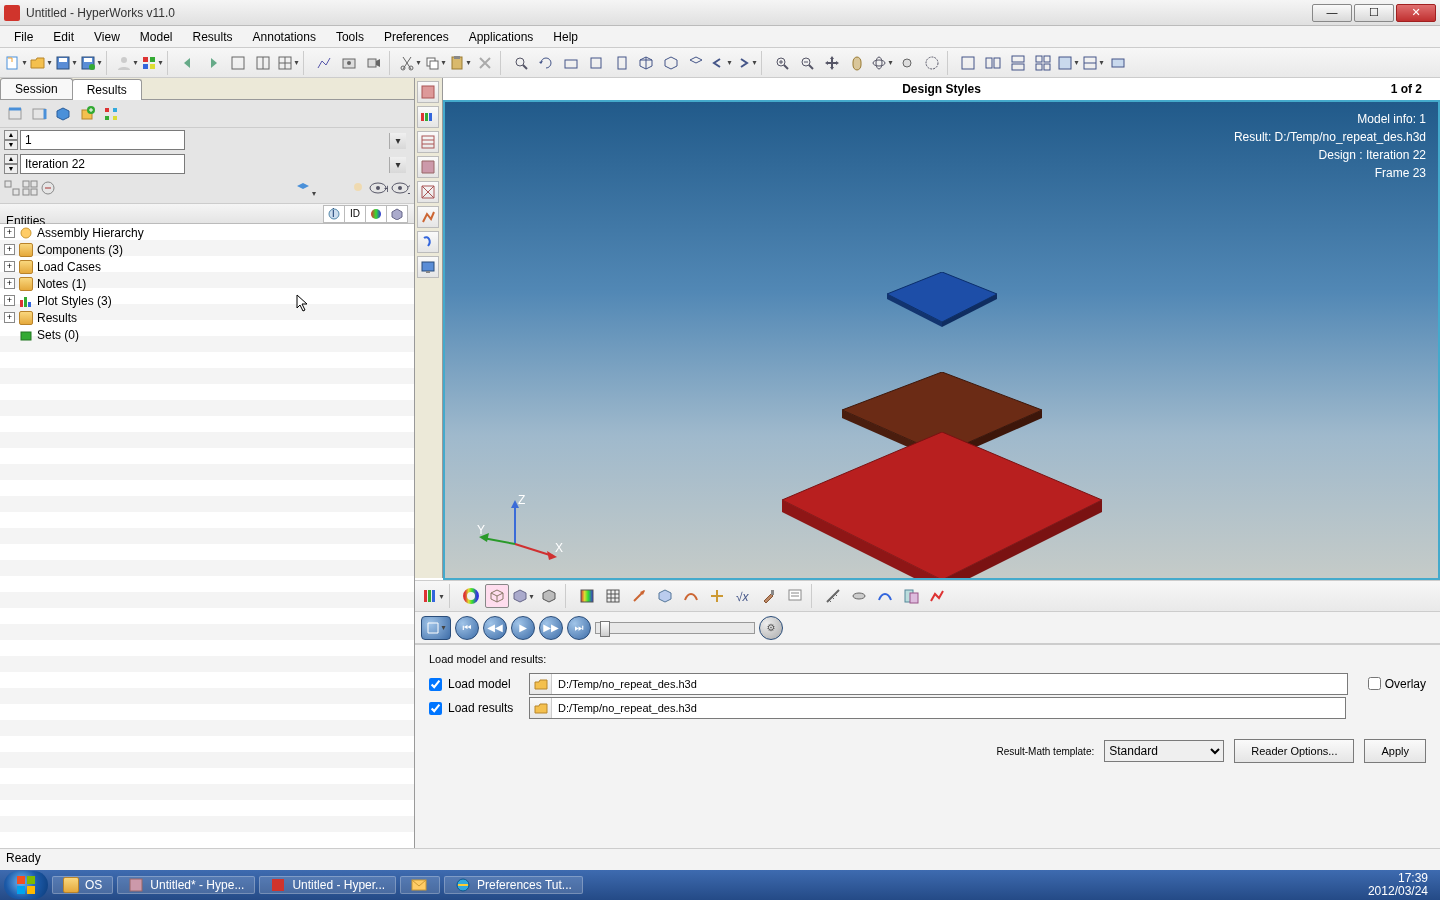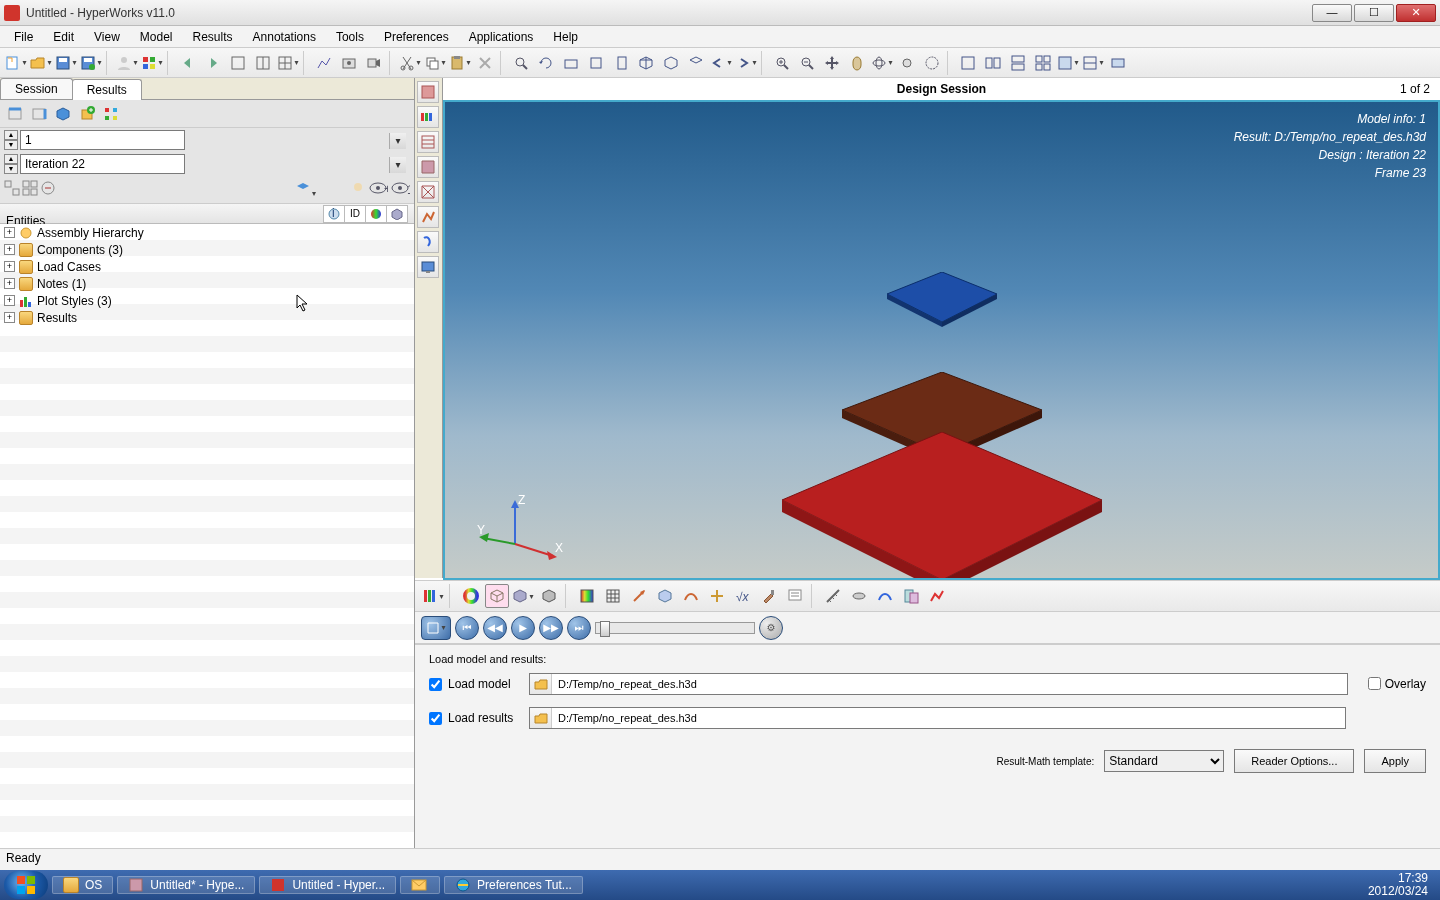--- a/index.html
+++ b/index.html
@@ -53,45 +53,45 @@
 .tree-item { height:17px; display:flex; align-items:center; padding-left:4px; gap:4px; font-size:11px; }
 .tree-item .exp { width:11px; height:11px; border:1px solid #888; text-align:center; line-height:8px; font-size:9px; background:#fff; }
 .tree-item .ico { width:14px; height:14px; display:inline-block; }
 
 
 .right-area { flex:1; display:flex; flex-direction:column; position:relative; }
 .vp-sidebar { position:absolute; left:0; top:0; width:28px; background:#ece9d8; border-right:1px solid #999; display:flex; flex-direction:column; gap:3px; padding:3px 2px; height:500px;}
 .vp-sidebar .vtool { width:22px; height:22px; border:1px solid #bbb; background:linear-gradient(#fafafa,#e5e5e5); display:flex; align-items:center; justify-content:center; }
 
 .viewport-header { height:22px; display:flex; align-items:center; justify-content:center; background:#fff; font-weight:bold; font-size:13px; position:relative; margin-left:28px;}
-.viewport-header .page-ind { position:absolute; right:10px; font-weight:normal; }
+.viewport-header .page-ind { position:absolute; right:18px; font-weight:bold; }
 
 .viewport { margin-left:28px; height:480px; background: linear-gradient(#215a8a 0%, #5288b5 40%, #9fb9cc 70%, #c5cbc8 100%); border:2px solid #4ac; position:relative; overflow:hidden; }
-.vp-info { position:absolute; top:8px; right:12px; text-align:right; color:#fff; font-size:12px; line-height:18px;font-style:italic; }
+.vp-info { position:absolute; top:8px; right:12px; text-align:right; color:#fff; font-size:12px; line-height:18px; }
 
 .axis-triad { position:absolute; left:30px; bottom:14px; width:90px; height:70px; }
 
 
 .diamond { position:absolute; left:50%; }
 .diamond.d1 { width:110px; height:55px; top:170px; transform:translateX(-50%); }
 .diamond.d2 { width:200px; height:90px; top:270px; transform:translateX(-50%); }
 .diamond.d3 { width:320px; height:160px; top:330px; transform:translateX(-50%); }
 .diamond svg { width:100%; height:100%; display:block; }
 
 
 .lower-tools { margin-left:0; height:32px; background:linear-gradient(#f7f7f7,#e9e9e9); border-top:1px solid #ccc; border-bottom:1px solid #ccc; display:flex; align-items:center; gap:2px; padding:0 6px; }
 .play-row { height:32px; display:flex; align-items:center; gap:4px; padding:0 6px; background:#f3f3f3; border-bottom:1px solid #ccc;}
 .play-btn { width:24px; height:24px; border-radius:50%; background:radial-gradient(circle at 30% 30%, #a0c4e8, #3e6da8); border:1px solid #2a4d7a; display:flex; align-items:center; justify-content:center; color:#fff; font-size:10px;}
 .slider { flex:0 0 160px; height:12px; background:#e8e8e8; border:1px solid #999; position:relative; }
 .slider .thumb { position:absolute; left:4px; top:-2px; width:10px; height:16px; background:linear-gradient(#fff,#ccc); border:1px solid #777;}
 
 
 .load-panel { flex:1; padding:8px 14px; background:#f3f3f3; border-top:1px solid #ccc; }
 .load-panel .lbl { font-size:11px; margin-bottom:8px; display:block; }
-.load-row { display:flex; align-items:center; gap:10px; margin-bottom:12px; }
+.load-row { display:flex; align-items:center; gap:10px; margin-bottom:2px; }
 .load-row .chk { display:flex; align-items:center; gap:6px; width:90px; font-size:11px;}
 .load-row .path-box { flex:1; display:flex; align-items:center; border:1px solid #7a7a7a; background:#fff; height:22px; }
 .load-row .path-box .open-ico { width:22px; height:20px; border-right:1px solid #ccc; display:flex; align-items:center; justify-content:center; background:linear-gradient(#f8f8f8,#e7e7e7);}
 .load-row .path-box span.path-text { padding:0 6px; font-size:11px; }
 .overlay-chk { display:flex; align-items:flex-start; gap:4px; font-size:11px; margin-left:10px;}
 
 .footer-row { display:flex; align-items:center; justify-content:flex-end; gap:10px; margin-top:20px; }
 .footer-row .flabel { font-size:10px; }
 .footer-row select { width:120px; height:22px; border:1px solid #7a7a7a; }
 .footer-row button { height:24px; padding:0 16px; border:1px solid #7a7a7a; background:linear-gradient(#fafafa,#e5e5e5); font-size:11px;}
@@ -547,20 +547,27 @@
               <rect x="5" y="3" width="3" height="10" fill="#3a3"></rect>
               <rect x="9" y="8" width="3" height="5" fill="#36d"></rect>
             </svg></span>
           <span>Plot Styles (3)</span>
         </div>
       <div class="tree-item">
           <span class="exp">+</span>
           <span class="ico ico-folder"></span>
           <span>Results</span>
         </div>
+      <div class="tree-item">
+          <span class="exp" style="visibility:hidden">+</span>
+          <span class="ico"><svg width="14" height="14">
+              <rect x="2" y="4" width="10" height="8" fill="#3a3" stroke="#272"></rect>
+            </svg></span>
+          <span>Sets  (0)</span>
+        </div>
     </div>
   </div>
 
   <div class="right-area">
     <div class="vp-sidebar">
       <div class="vtool">
           <svg width="16" height="16">
             <rect x="2" y="2" width="12" height="12" fill="#d99" stroke="#a55"></rect>
           </svg>
         </div>
@@ -600,21 +607,21 @@
         </div>
       <div class="vtool">
           <svg width="16" height="16">
             <rect x="2" y="3" width="12" height="9" fill="#5a8dd6" stroke="#2a4d7a"></rect>
             <rect x="6" y="12" width="4" height="2" fill="#888"></rect>
           </svg>
         </div>
     </div>
 
     <div class="viewport-header">
-      <span>Design Session</span>
+      <span>Design Styles</span>
       <span class="page-ind">1 of 2</span>
     </div>
 
     <div class="viewport">
       <div class="vp-info">
         <div>Model info: 1</div>
         <div>Result: D:/Temp/no_repeat_des.h3d</div>
         <div>Design : Iteration 22</div>
         <div>Frame 23</div>
       </div>

